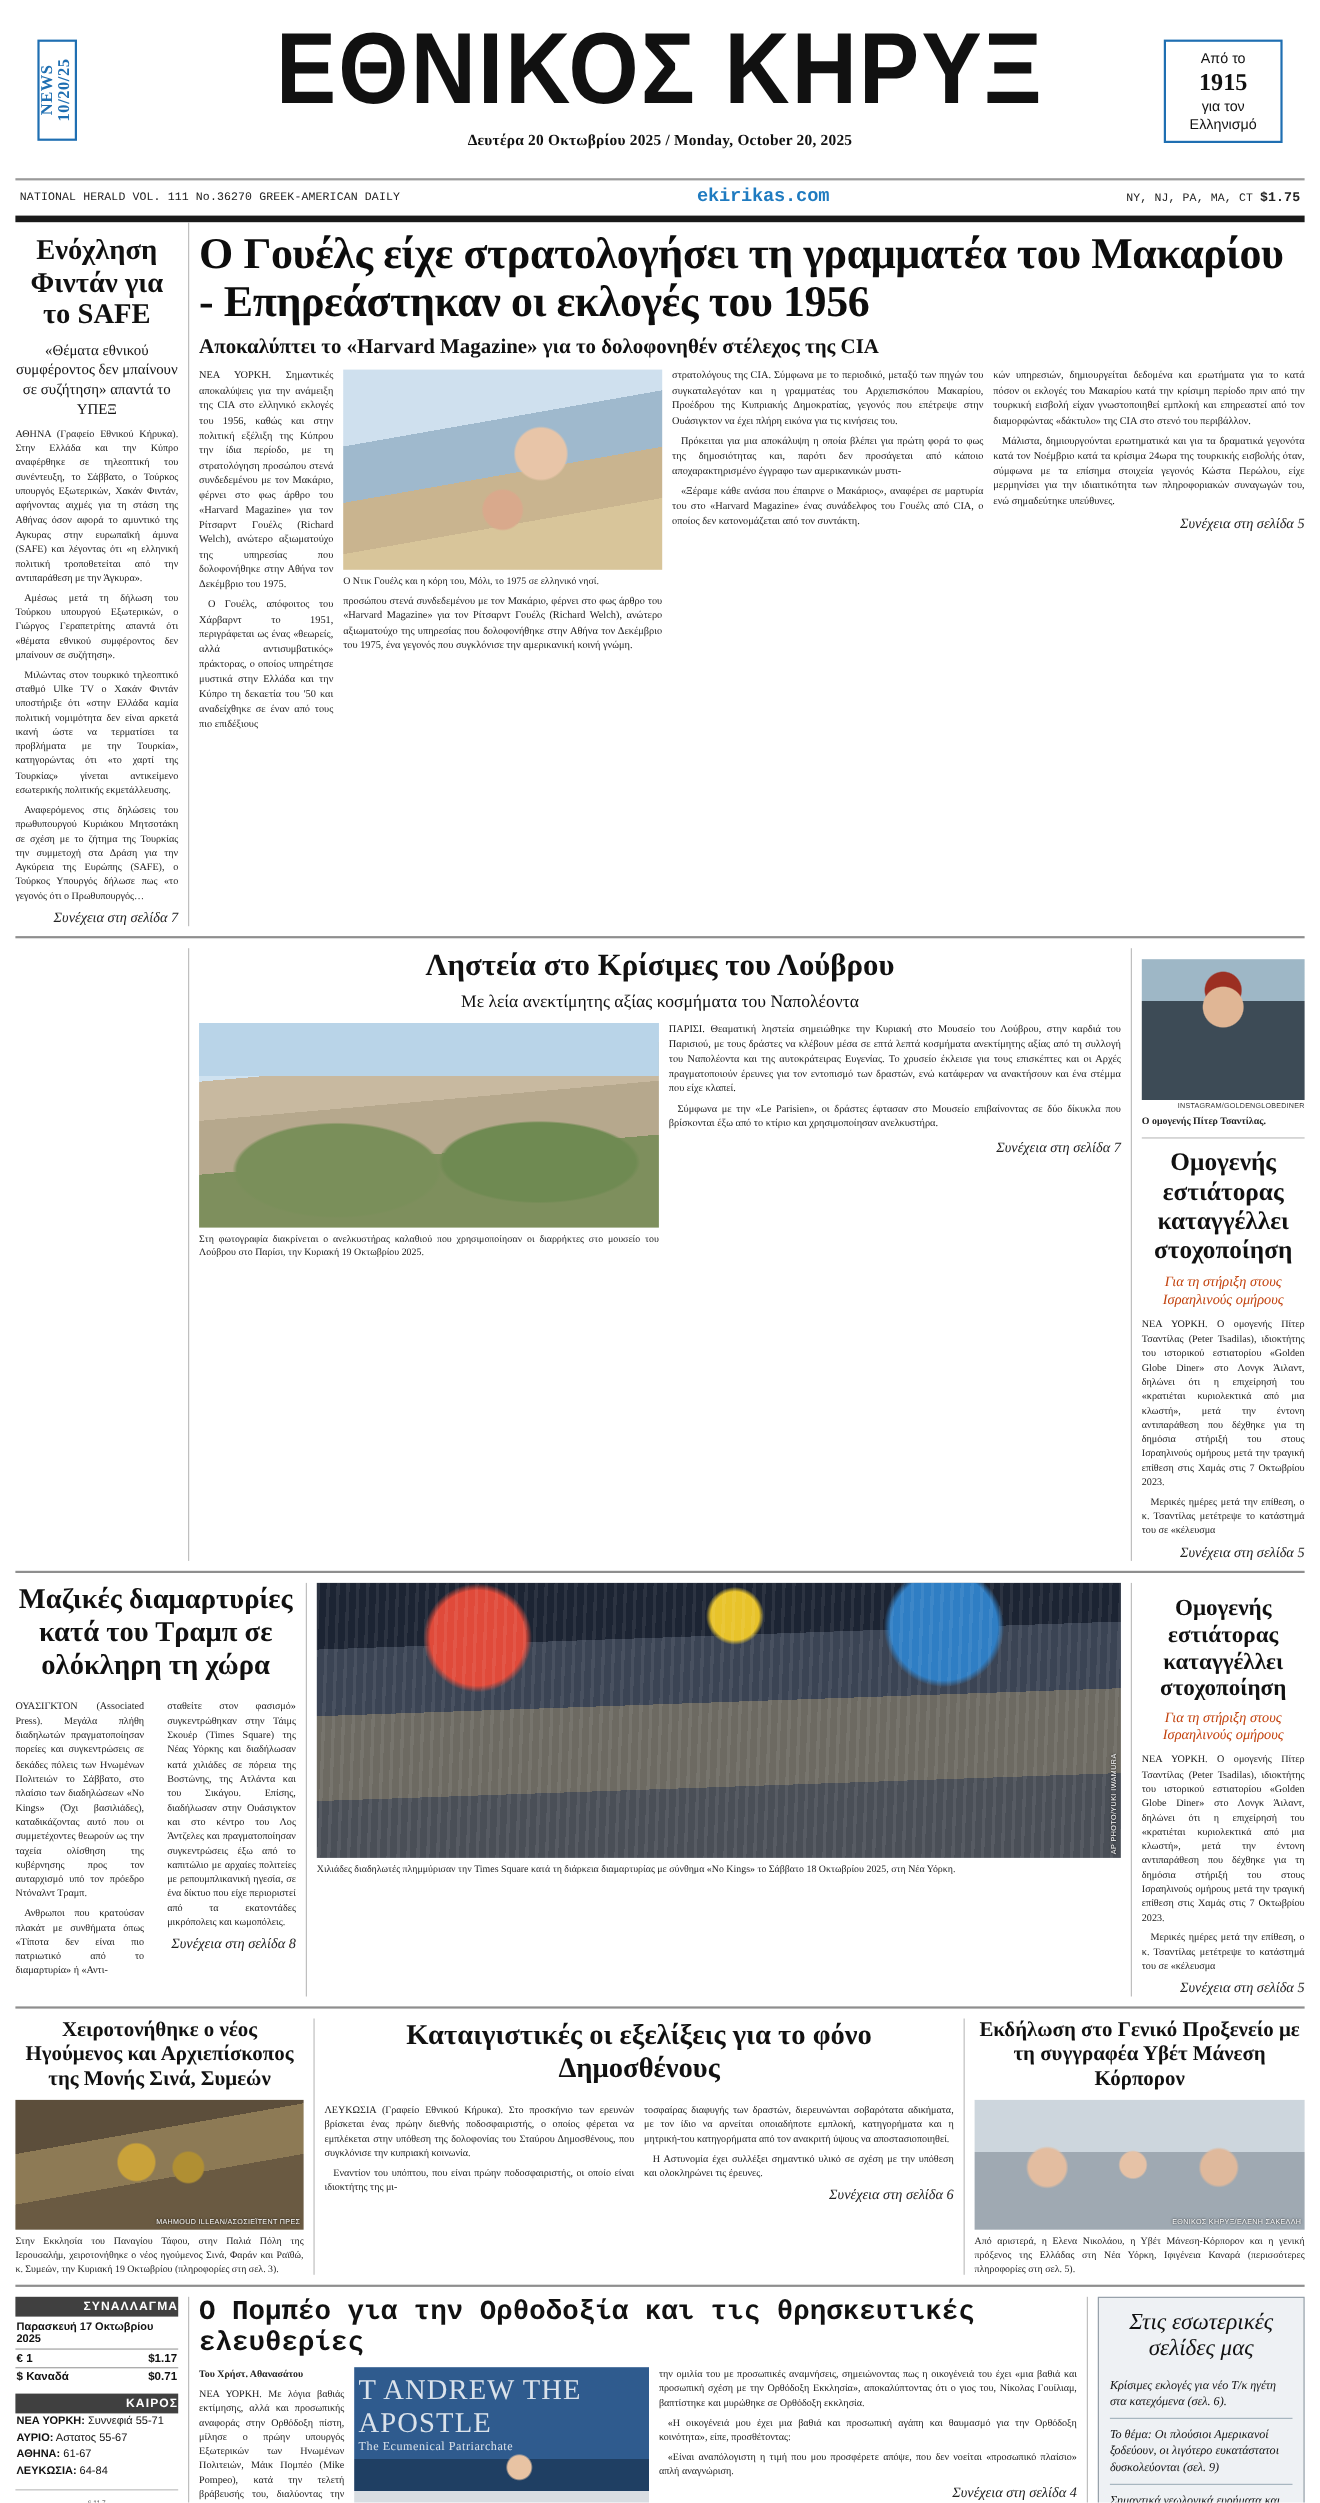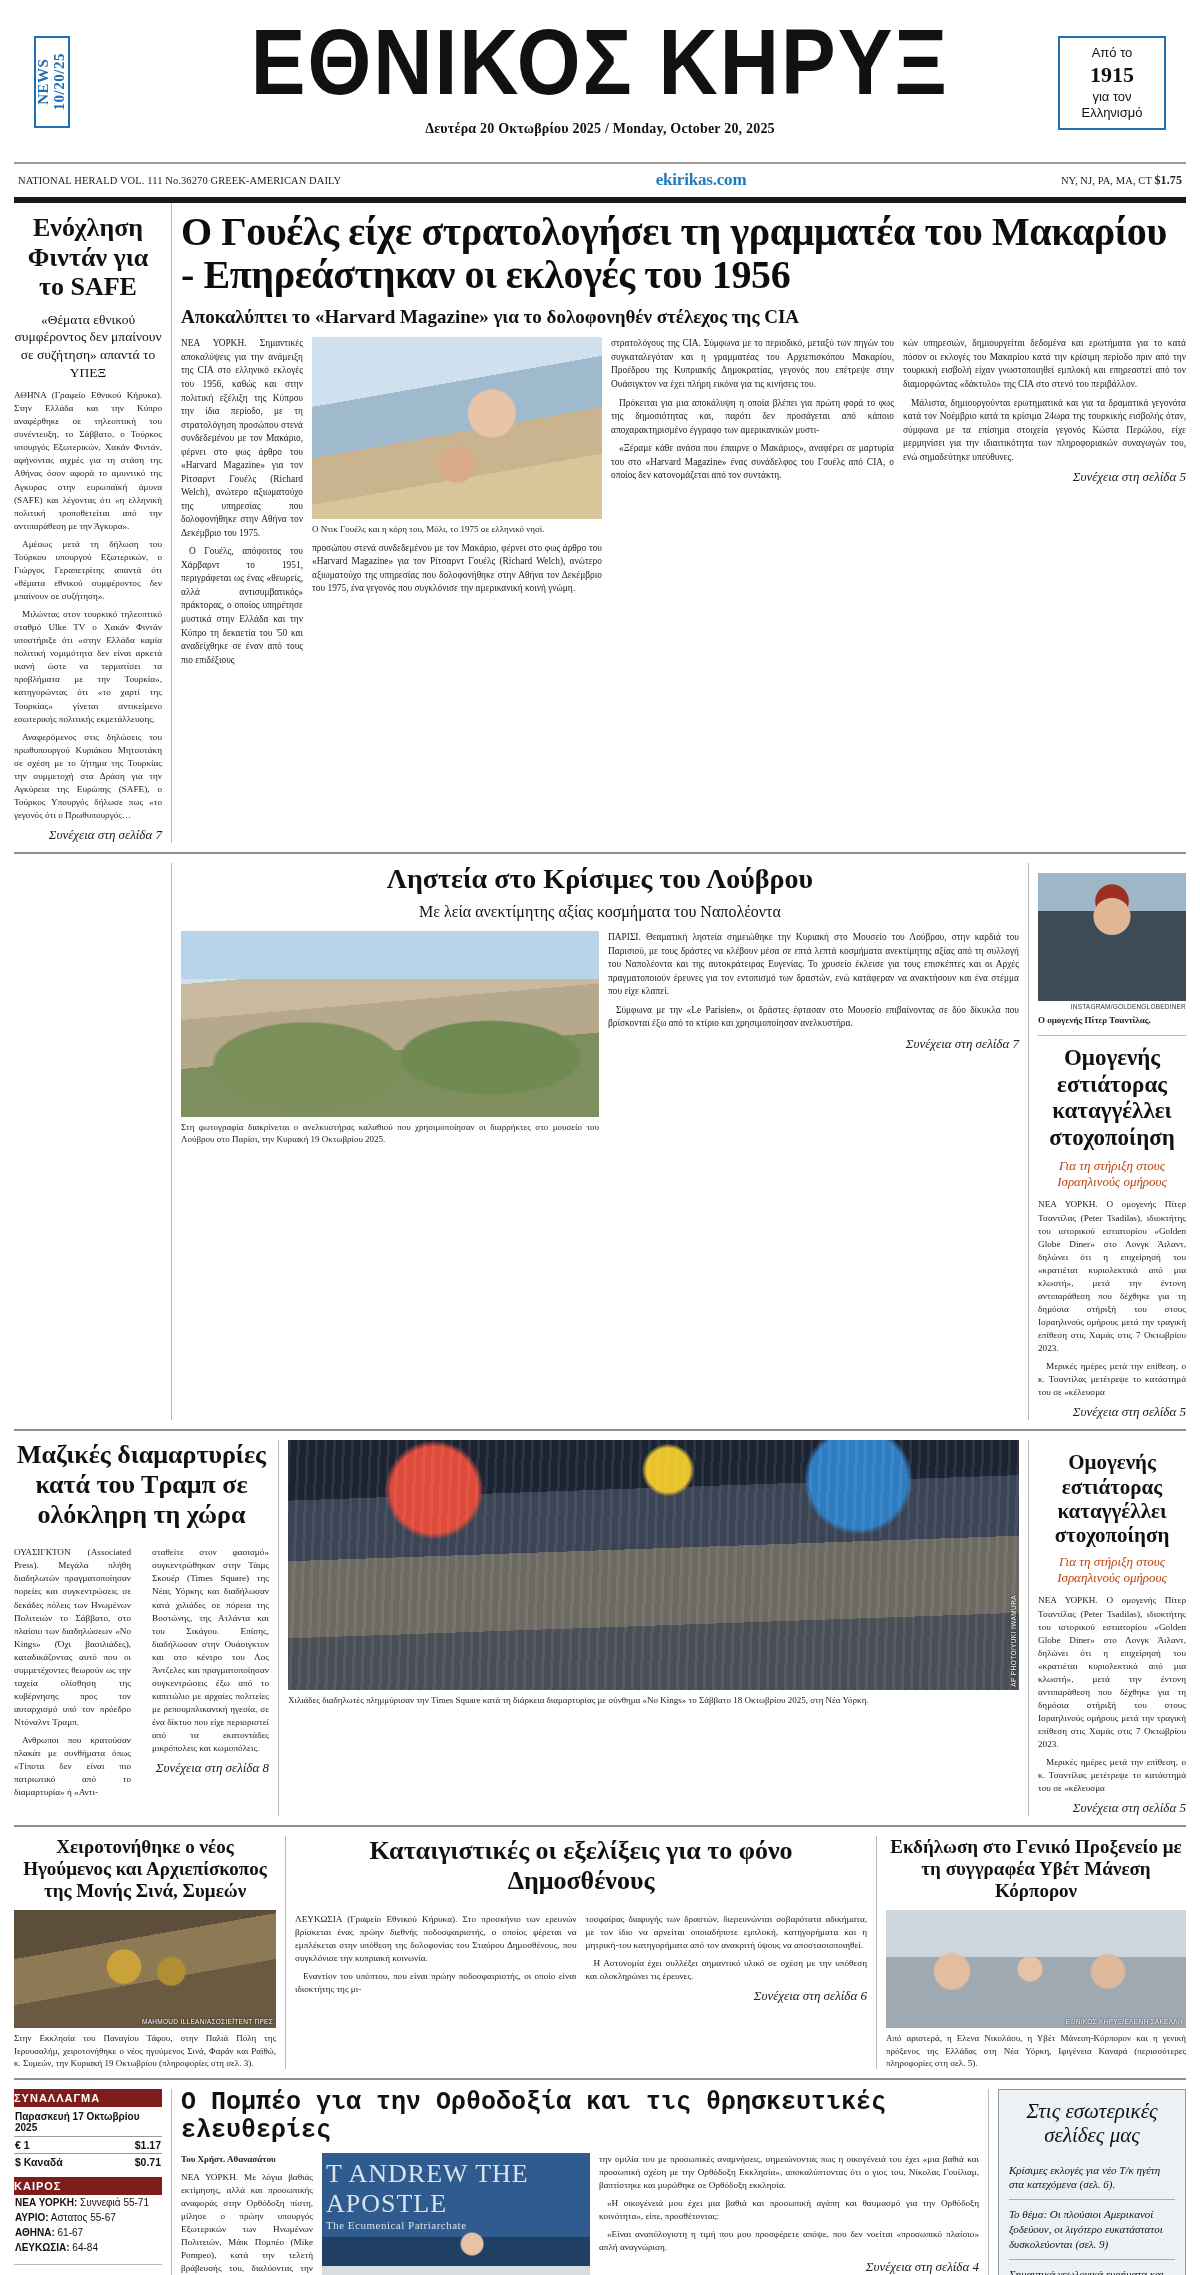--- a/index.html
+++ b/index.html
@@ -38,21 +38,21 @@
   }
   .date-line {
     margin-top: 20px; font-family: "Liberation Serif", serif;
     font-size: 14px; font-weight: bold; color: #111; letter-spacing: .2px;
   }
 
   
   .rule-thin { border-top: 2px solid #9a9a9a; margin: 4px 0 0; }
   .infobar {
     display: flex; align-items: center; justify-content: space-between;
-    padding: 6px 4px 7px; font-family: Liberation Serif, serif;
+    padding: 6px 4px 7px; font-family: Liberation Mono, monospace;
     font-size: 10.5px; letter-spacing: .1px; color: #222;
   }
   .infobar .site { font-weight: bold; font-size: 17px; color: #1f7bc0; letter-spacing: -.2px; }
   .infobar .price b { font-size: 12px; }
   .rule-thick { border-top: 6px solid #1a1a1a; }
 
   
   .cols { display: flex; }
   .vsep { width: 1px; background: #b9b9b9; margin: 0 9px; flex: none; }
   .hsep { border-top: 1px solid #b9b9b9; margin: 9px 0; }
@@ -136,21 +136,21 @@
   }
   .h3c {
     font-family: "Liberation Serif", serif; font-weight: bold; font-size: 19px;
     line-height: 1.16; text-align: center; color: #111;
   }
 
   
   .bottom { display: flex; margin-top: 6px; }
   .bl { width: 148px; flex: none; }
   .bar-blue {
-    background: #7f1d1d; color: #fff; text-align: left;
+    background: #404040; color: #fff; text-align: right;
     font-family: "Liberation Sans", sans-serif; font-weight: bold; font-size: 11px;
     letter-spacing: 1px; padding: 3px 0;
   }
   .fx-date {
     font-family: "Liberation Sans", sans-serif; font-weight: bold; font-size: 10px;
     padding: 4px 1px 3px; color: #111;
   }
   .fx-row {
     display: flex; justify-content: space-between; border-top: 1px solid #999;
     font-family: "Liberation Sans", sans-serif; font-weight: bold; font-size: 10.5px;

